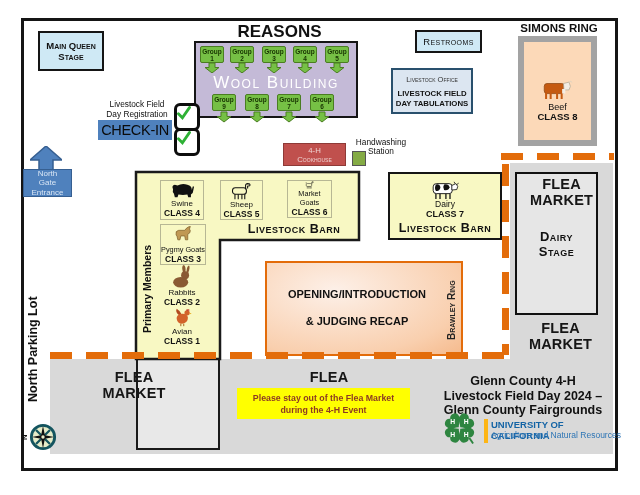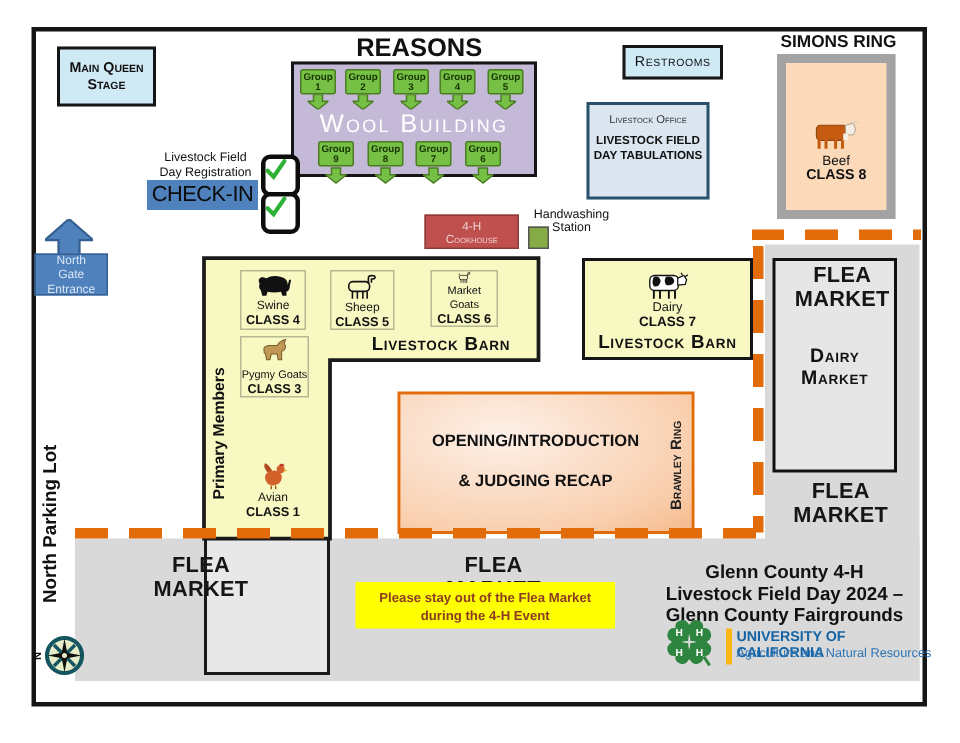--- a/index.html
+++ b/index.html
@@ -45,21 +45,21 @@
   <div class="abs frame"></div>
 
   <div class="abs gray" style="left:510px;top:163px;width:103px;height:291px;"></div>
   <div class="abs gray" style="left:50px;top:359px;width:563px;height:95px;"></div>
 
   <div class="abs" style="left:136px;top:357px;width:84px;height:93px;background:#e8e8e8;border:2px solid #1a1a1a;"></div>
 
   <div class="abs ctr" style="left:515px;top:172px;width:83px;height:143px;background:#e6e6e6;border:2px solid #111;">
     <div class="barnlabel" style="font-size:13px;line-height:15px;">
       <div>Dairy</div>
-      <div>Market</div>
+      <div>Stage</div>
     </div>
   </div>
 
   <div class="abs flea" style="left:511px;top:176px;width:101px;text-align:center;">FLEA MARKET</div>
   <div class="abs flea" style="left:508px;top:320px;width:105px;text-align:center;">FLEA MARKET</div>
   <div class="abs flea" style="left:83px;top:369px;width:102px;text-align:center;">FLEA MARKET</div>
   <div class="abs flea" style="left:278px;top:369px;width:102px;text-align:center;">FLEA MARKET</div>
 
   <div class="abs ctr" style="left:237px;top:388px;width:173px;height:31px;background:#ffff00;color:#8c3b22;font-weight:bold;font-size:8.8px;line-height:12px;">
     <div>Please stay out of the Flea Market</div>
@@ -140,20 +140,30 @@
   <div class="vtext" style="left:139px;top:243px;width:15px;height:92px;font-weight:bold;font-size:10.5px;">Primary Members</div>
 
   <div class="abs stall ctr" style="left:160px;top:224px;width:46px;height:41px;">
     <svg width="24" height="19" viewBox="0 0 26 22">
       <path d="M5 9 Q4 6 8 5 L15 5 Q17 2 19.5 1 L21.5 0.5 20.5 3.5 21.5 5.5 Q21.5 8.5 18.5 9.5 L18.5 16 15.8 16 15 11.5 10.5 11.5 9.5 16 7 16 6 11.5 Q4.5 10.8 5 9 Z" fill="#c09853" stroke="#7a5c28" stroke-width="0.8"></path>
     </svg>
     <div class="sname" style="font-size:7.3px;">Pygmy Goats</div>
     <div class="sclass">CLASS 3</div>
   </div>
 
+  <div class="abs stall noborder ctr" style="left:158px;top:264px;width:48px;height:43px;">
+    <svg width="20" height="23" viewBox="0 0 22 26">
+      <path d="M12 8 Q10 1 13 0 Q15.5 1 15 8 Z" fill="#8a5a33"></path>
+      <path d="M16 8 Q16.5 0.5 19 0.5 Q20.5 2.5 18 9 Z" fill="#8a5a33"></path>
+      <circle cx="14.5" cy="11.5" r="4.5" fill="#8a5a33"></circle>
+      <ellipse cx="9.5" cy="19.5" rx="8.5" ry="6" fill="#8a5a33"></ellipse>
+    </svg>
+    <div class="sname">Rabbits</div>
+    <div class="sclass">CLASS 2</div>
+  </div>
 
   <div class="abs stall noborder ctr" style="left:158px;top:305px;width:48px;height:42px;">
     <svg width="19" height="20" viewBox="0 0 22 24">
       <path d="M7 10 Q2 6 4 2 Q8 4 10 9 Z" fill="#b14a1f"></path>
       <path d="M4 13 Q5 8 11 8 Q17 8 17.5 13 Q17.5 19 10.5 20 Q5 20 4 14 Z" fill="#d2622a"></path>
       <circle cx="16.5" cy="7" r="3.2" fill="#d2622a"></circle>
       <path d="M15.5 3.5 Q16 2 17 3 Q17.8 1.8 18.6 3.2 Q19.6 2.6 19.4 4.2 L16 4.8 Z" fill="#c0392b"></path>
       <path d="M19.5 7 L22 8 19.5 8.8 Z" fill="#e6a817"></path>
       <path d="M9 20 L9 23 M12.5 20 L12.5 23" stroke="#a5631e" stroke-width="1.2"></path>
     </svg>
@@ -240,21 +250,21 @@
       </svg>
   </div>
   <div class="chkbox" style="left:174px;top:128px;">
     <svg width="16" height="16" viewBox="0 0 20 20" style="margin:-1px 0 0 -1px;">
         <path d="M3 11 L8 16 L17 3" stroke="#2eb135" stroke-width="3.5" fill="none" stroke-linecap="round"></path>
       </svg>
   </div>
 
   <div class="abs bluebox ctr sc" style="left:415px;top:30px;width:67px;height:23px;font-size:9.5px;letter-spacing:.4px;">Restrooms</div>
 
-  <div class="abs officebox" style="left:391px;top:68px;width:82px;height:65px;">
+  <div class="abs officebox" style="left:391px;top:68px;width:82px;height:46px;">
     <div class="sc" style="margin-top:5px;text-align:center;font-size:7.5px;color:#333;">Livestock Office</div>
     <div style="margin-top:5px;text-align:center;font-weight:bold;font-size:7.8px;line-height:9.5px;">
       <div>LIVESTOCK FIELD</div>
       <div>DAY TABULATIONS</div>
     </div>
   </div>
 
   <div class="abs" style="left:513px;top:22px;width:92px;text-align:center;font-weight:bold;font-size:11.5px;">SIMONS RING</div>
   <div class="abs peachpen" style="left:518px;top:36px;width:79px;height:110px;">
     <div class="ctr" style="position:absolute;left:0;top:36px;width:100%;">

